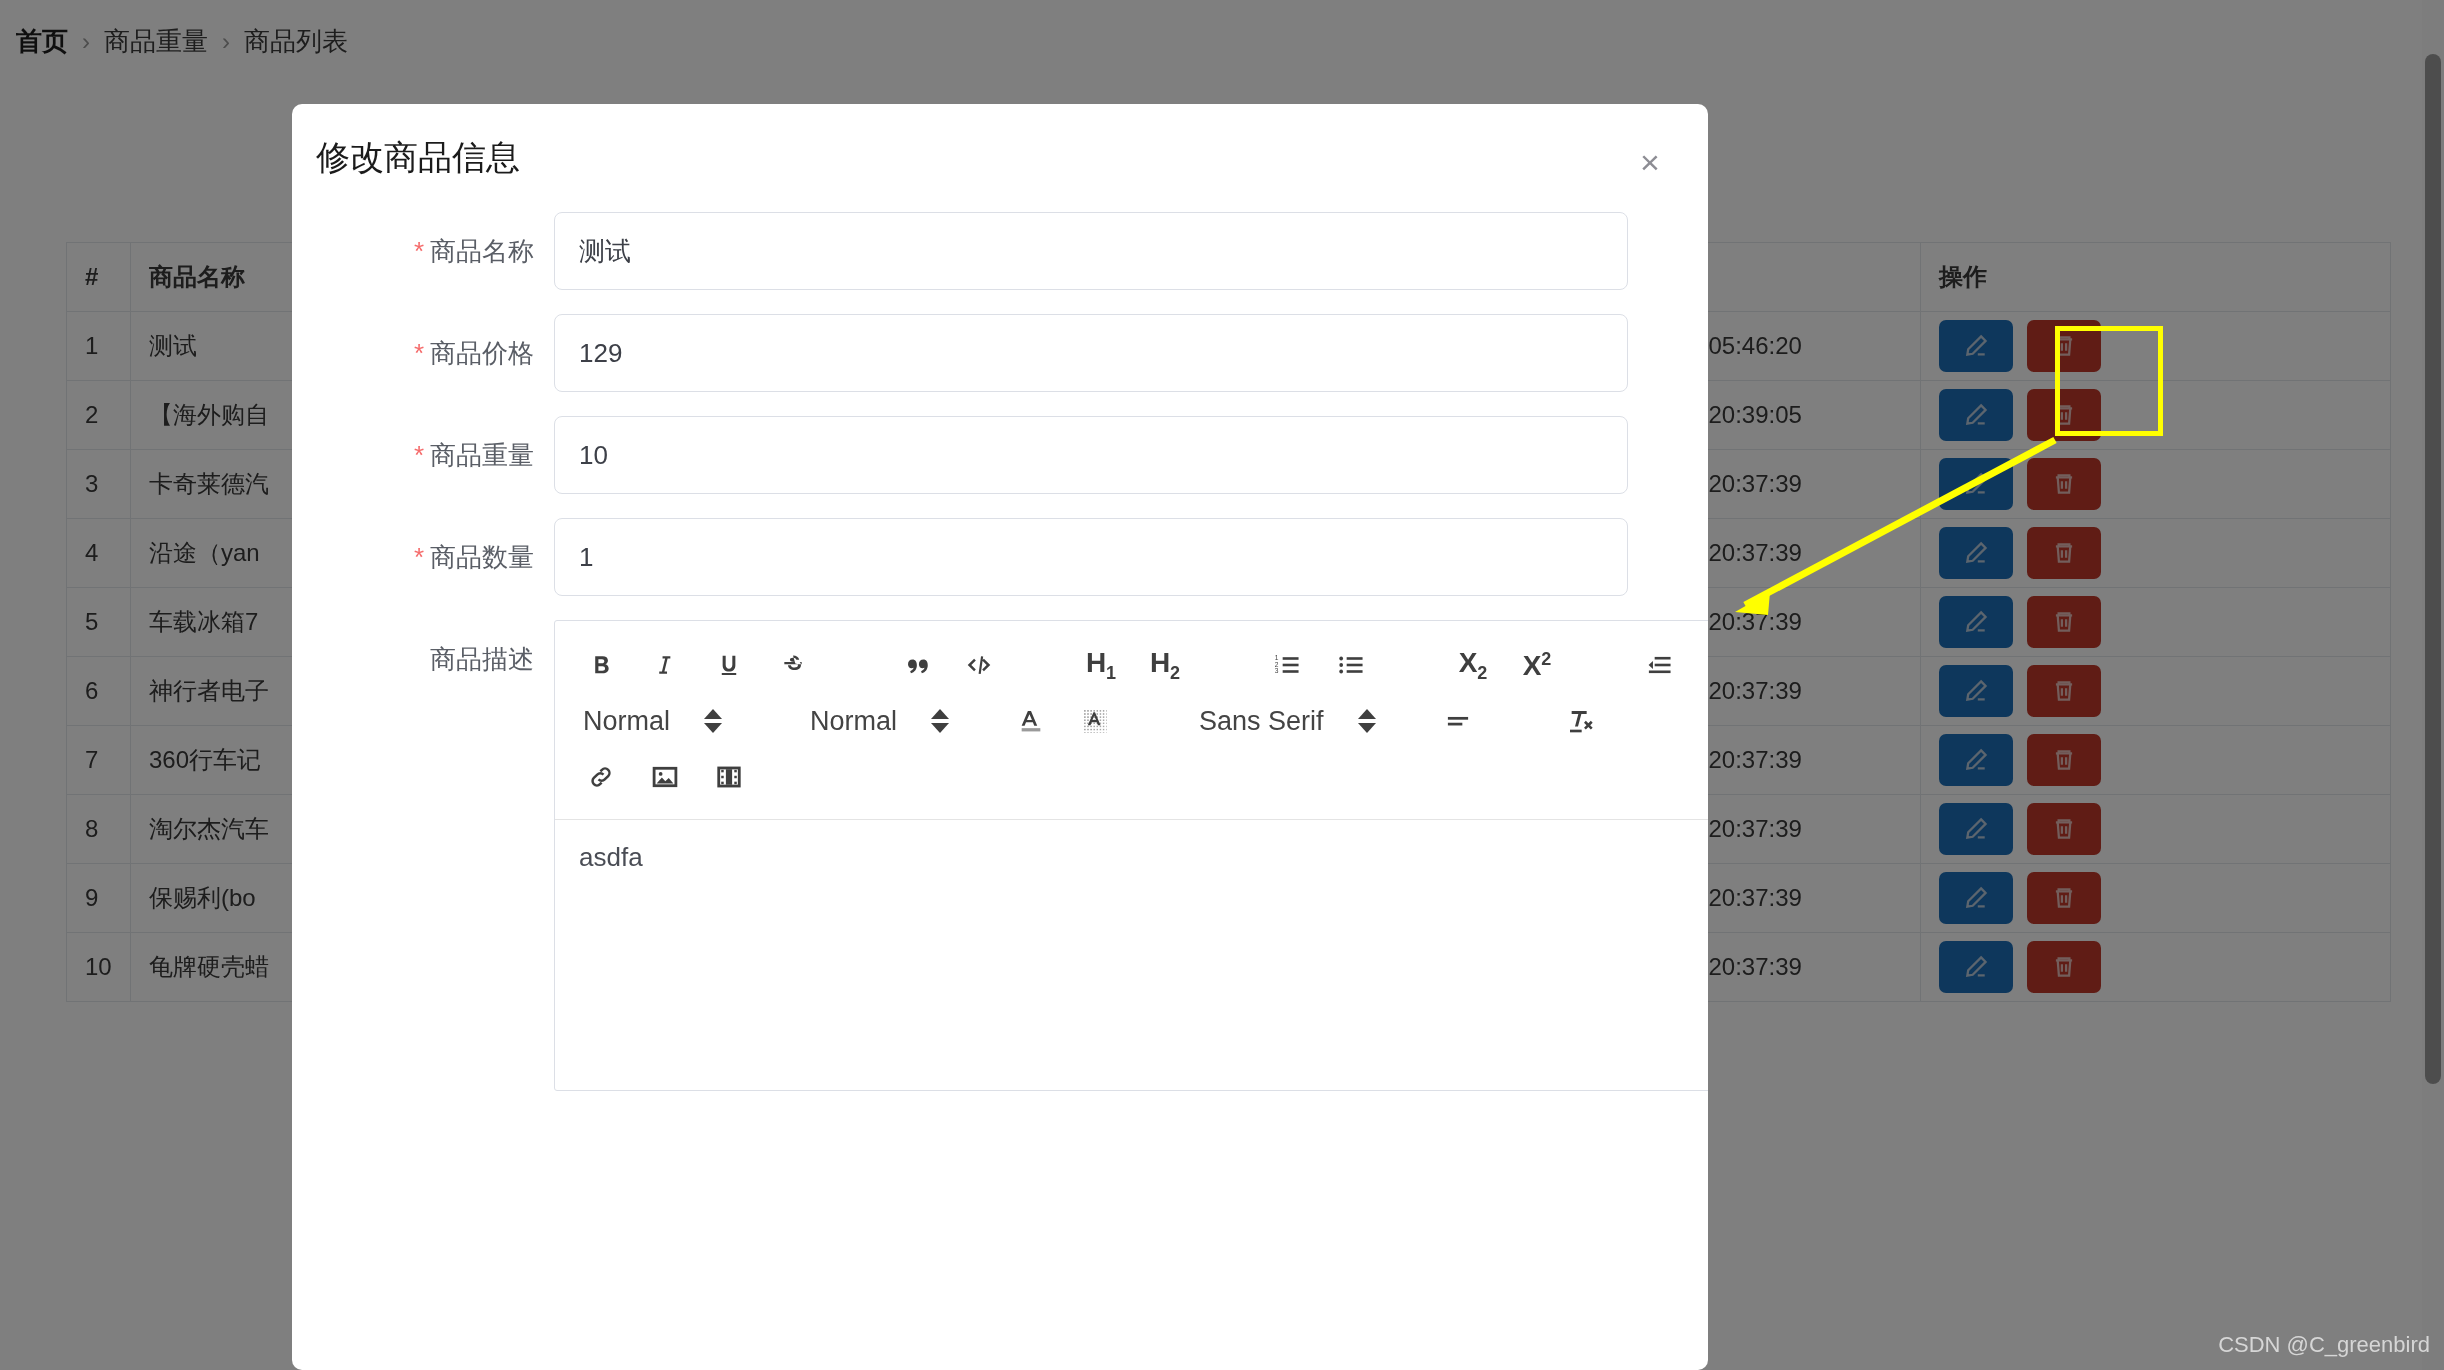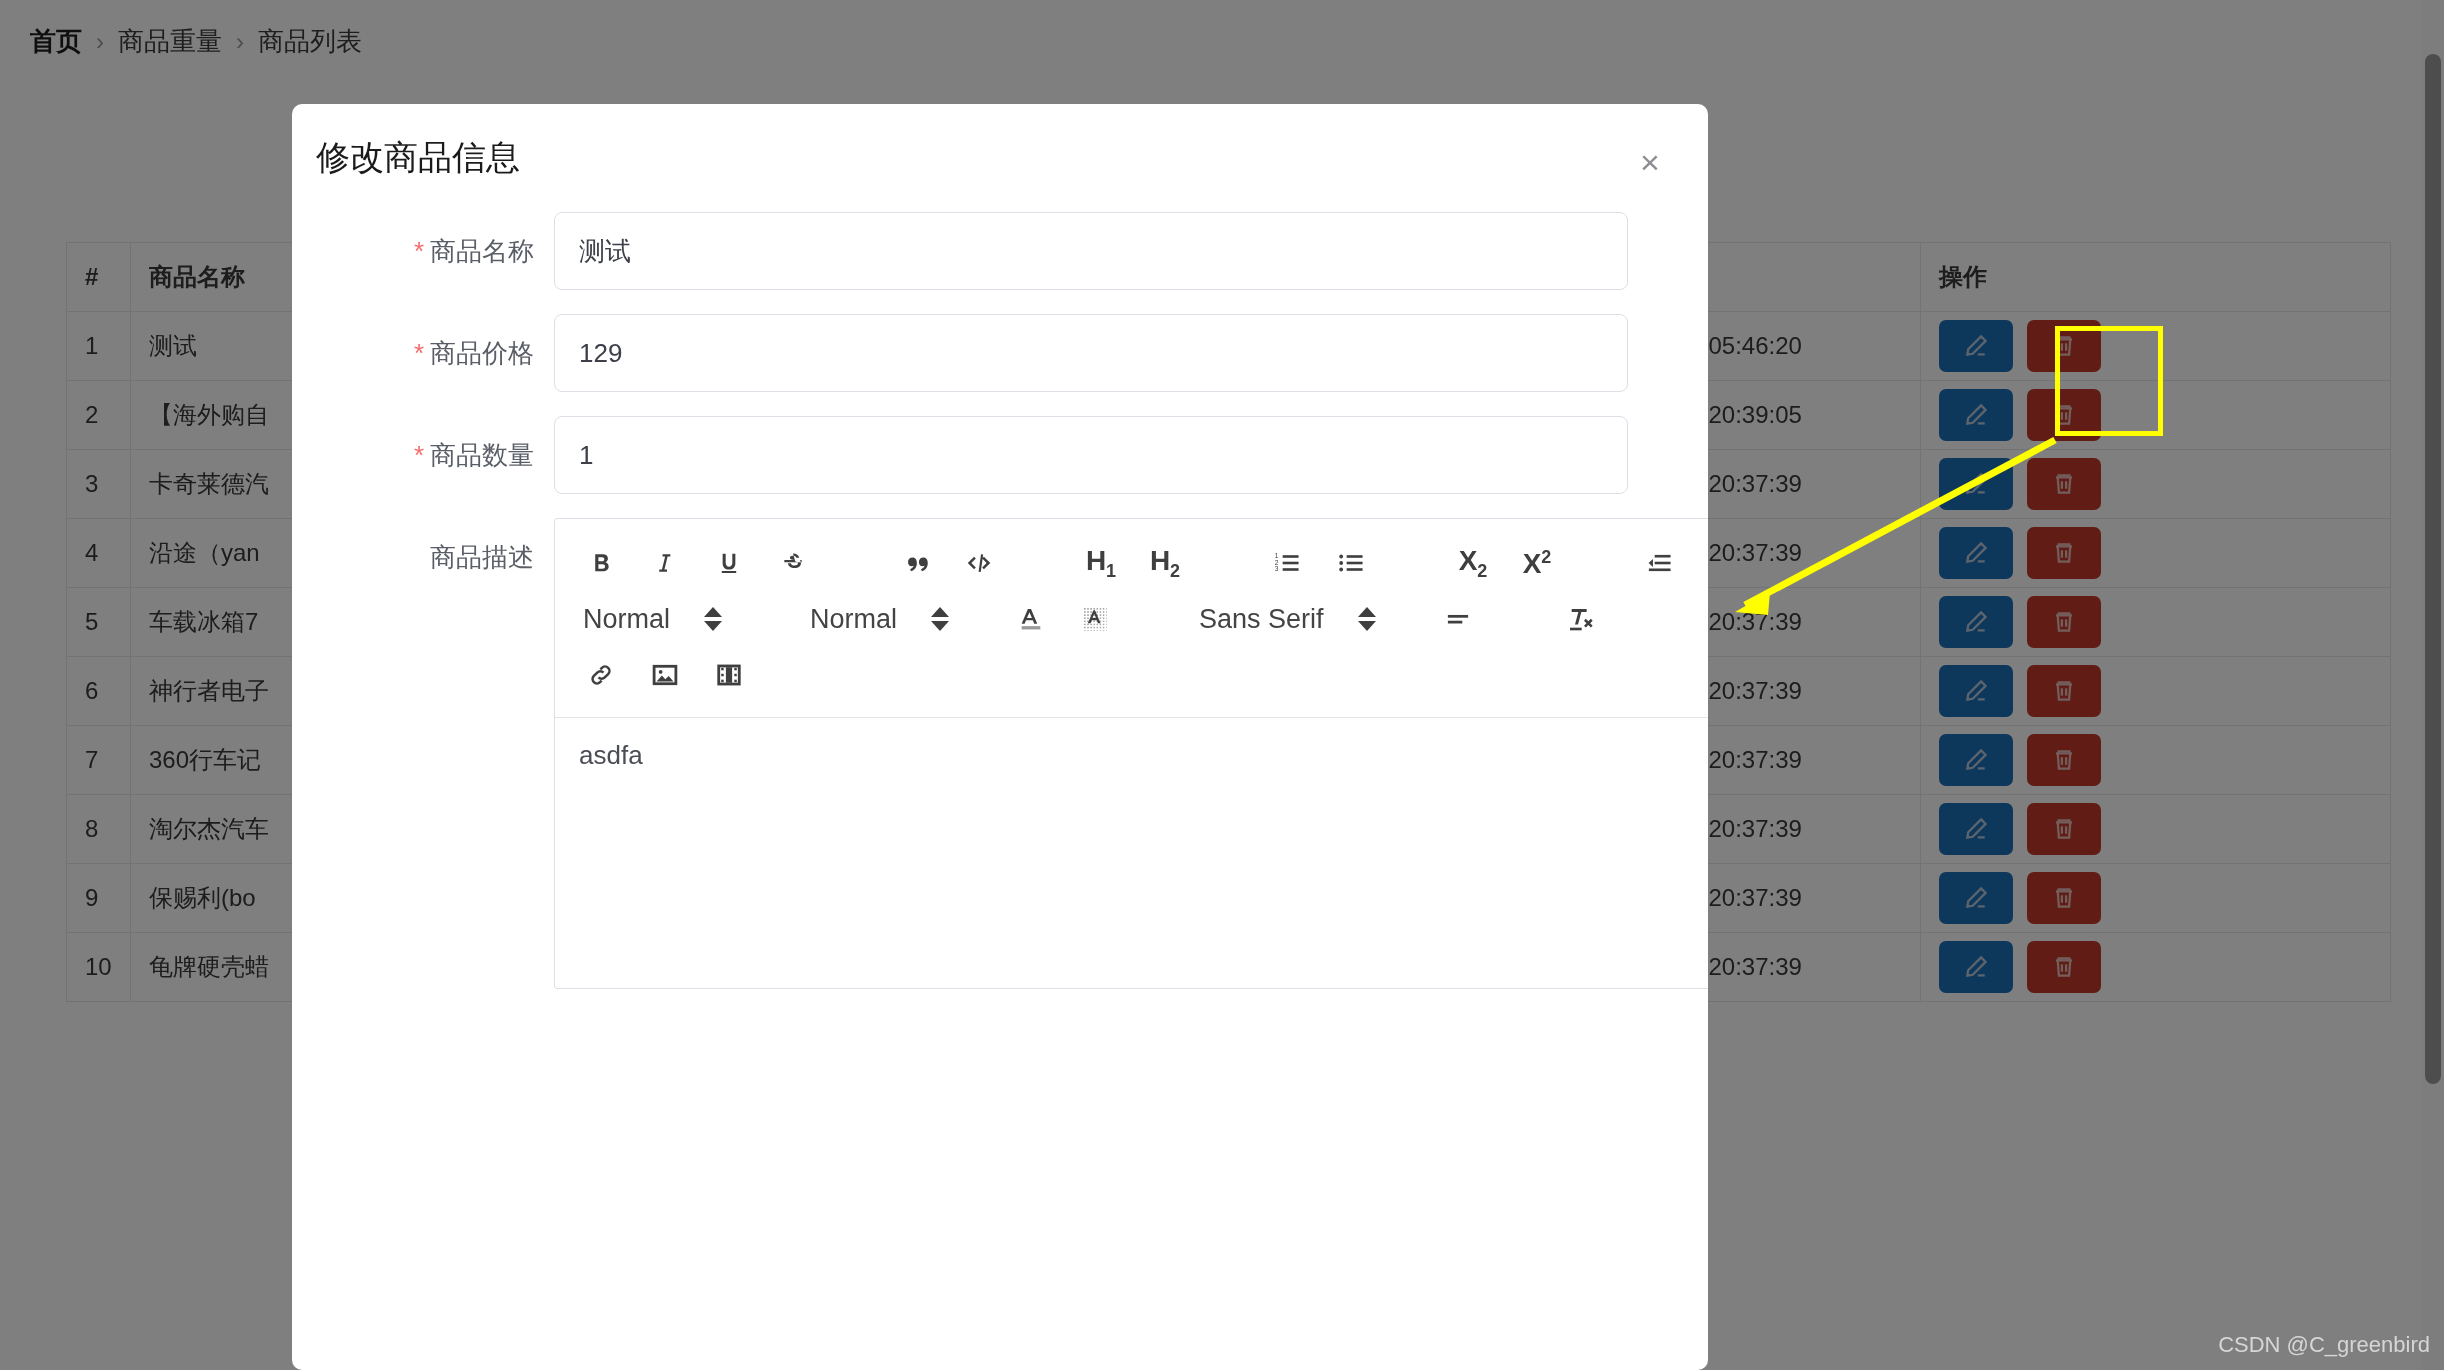--- a/index.html
+++ b/index.html
@@ -8,21 +8,21 @@
     font-family: "Liberation Sans", "DejaVu Sans", sans-serif;
     overflow: hidden;
     background: #ffffff;
   }
   #root { position: relative; width: 2444px; height: 1370px; }
 
   
   .page-bg { position: absolute; inset: 0; background: #ffffff; }
 
   .breadcrumb {
-    position: absolute; left: 30px; top: 24px;
+    position: absolute; left: 16px; top: 24px;
     display: flex; align-items: center; gap: 14px;
     font-size: 26px; color: #3b3b3b; z-index: 2;
   }
   .crumb-home { font-weight: bold; color: #1f1f1f; }
   .crumb-sep { color: #9a9a9a; font-size: 24px; }
   .crumb { color: #3c3c3c; }
 
   .content-card {
     position: absolute; left: 22px; top: 58px;
     width: 2368px; height: 1312px;
@@ -598,20 +598,28 @@
 
       <div class="form-row">
         <div class="form-label">
           <span class="req-star">*</span><span>商品价格</span>
         </div>
         <div class="form-field">
           <input class="text-input" type="text" value="129" style="">
         </div>
       </div>
 
+      <div class="form-row">
+        <div class="form-label">
+          <span class="req-star">*</span><span>商品重量</span>
+        </div>
+        <div class="form-field">
+          <input class="text-input" type="text" value="10" style="">
+        </div>
+      </div>
 
       <div class="form-row">
         <div class="form-label">
           <span class="req-star">*</span><span>商品数量</span>
         </div>
         <div class="form-field">
           <input class="text-input" type="text" value="1" style="">
         </div>
       </div>
 

